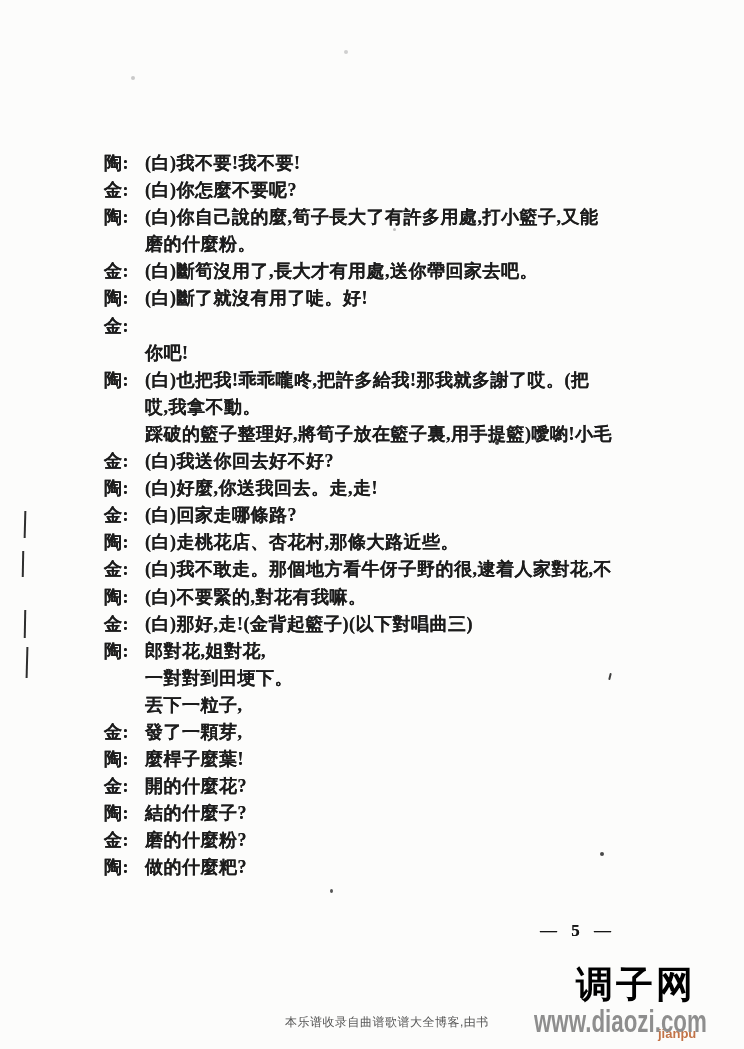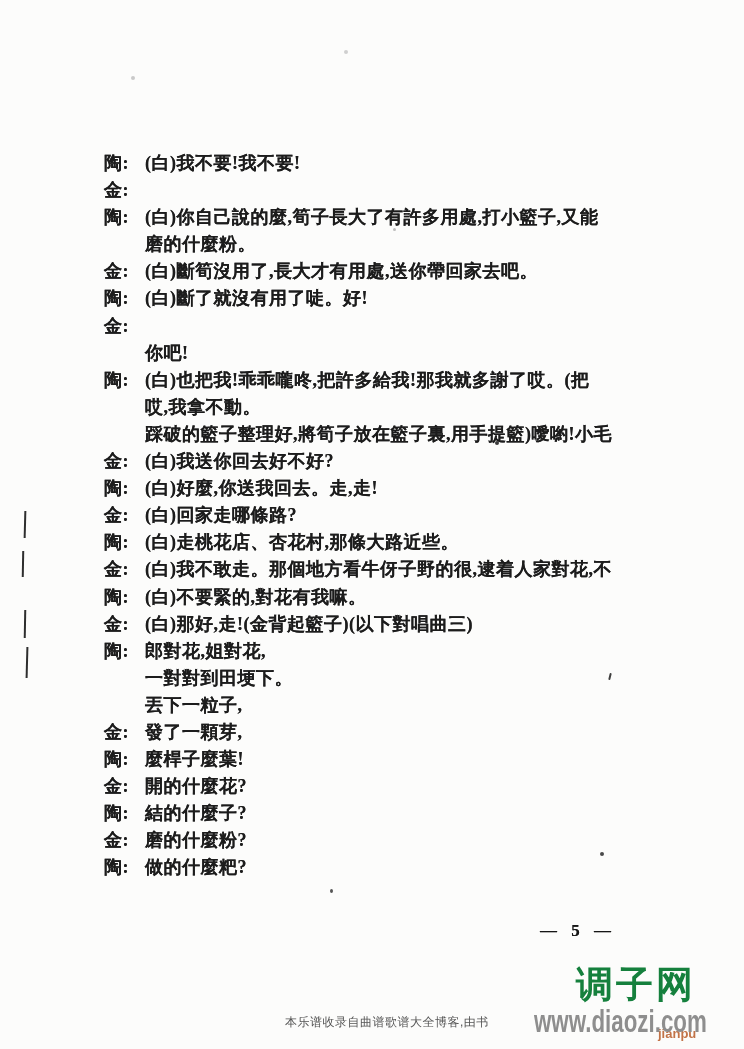--- a/index.html
+++ b/index.html
@@ -34,21 +34,21 @@
   .footer-caption {
     position:absolute; left:285px; top:1014px;
     font-family:"Liberation Sans","DejaVu Sans",sans-serif;
     font-size:12px; color:#555; letter-spacing:0.5px;
     white-space:nowrap; z-index:2;
   }
   
   .wm-name {
     position:absolute; left:576px; top:960px;
     font-family:Liberation Serif, serif;
-    font-size:37px; font-weight:700; color:#15803d;
+    font-size:37px; font-weight:700; color:#000000;
     letter-spacing:3px; white-space:nowrap; z-index:3;
   }
   .wm-url {
     position:absolute; left:534px; top:1004px;
     font-family:"Liberation Sans","DejaVu Sans",sans-serif;
     font-size:31px; font-weight:700; color:#8e8e8e;
     white-space:nowrap; z-index:4;
     transform:scaleX(0.72); transform-origin:left top;
   }
   .wm-orange {
@@ -89,20 +89,21 @@
   <div class="speck s6"></div>
   <div class="speck s7"></div>
 
   <div class="dialogue">
       <div class="line">
         <span class="label">陶:</span>
         <span class="text">(白)我不要!我不要!</span>
       </div>
       <div class="line">
         <span class="label">金:</span>
+        <span class="text">(白)你怎麼不要呢?</span>
       </div>
       <div class="line">
         <span class="label">陶:</span>
         <span class="text">(白)你自己說的麼,筍子長大了有許多用處,打小籃子,又能</span>
       </div>
       <div class="line">
         <span class="label"></span>
         <span class="text">磨的什麼粉。</span>
       </div>
       <div class="line">

